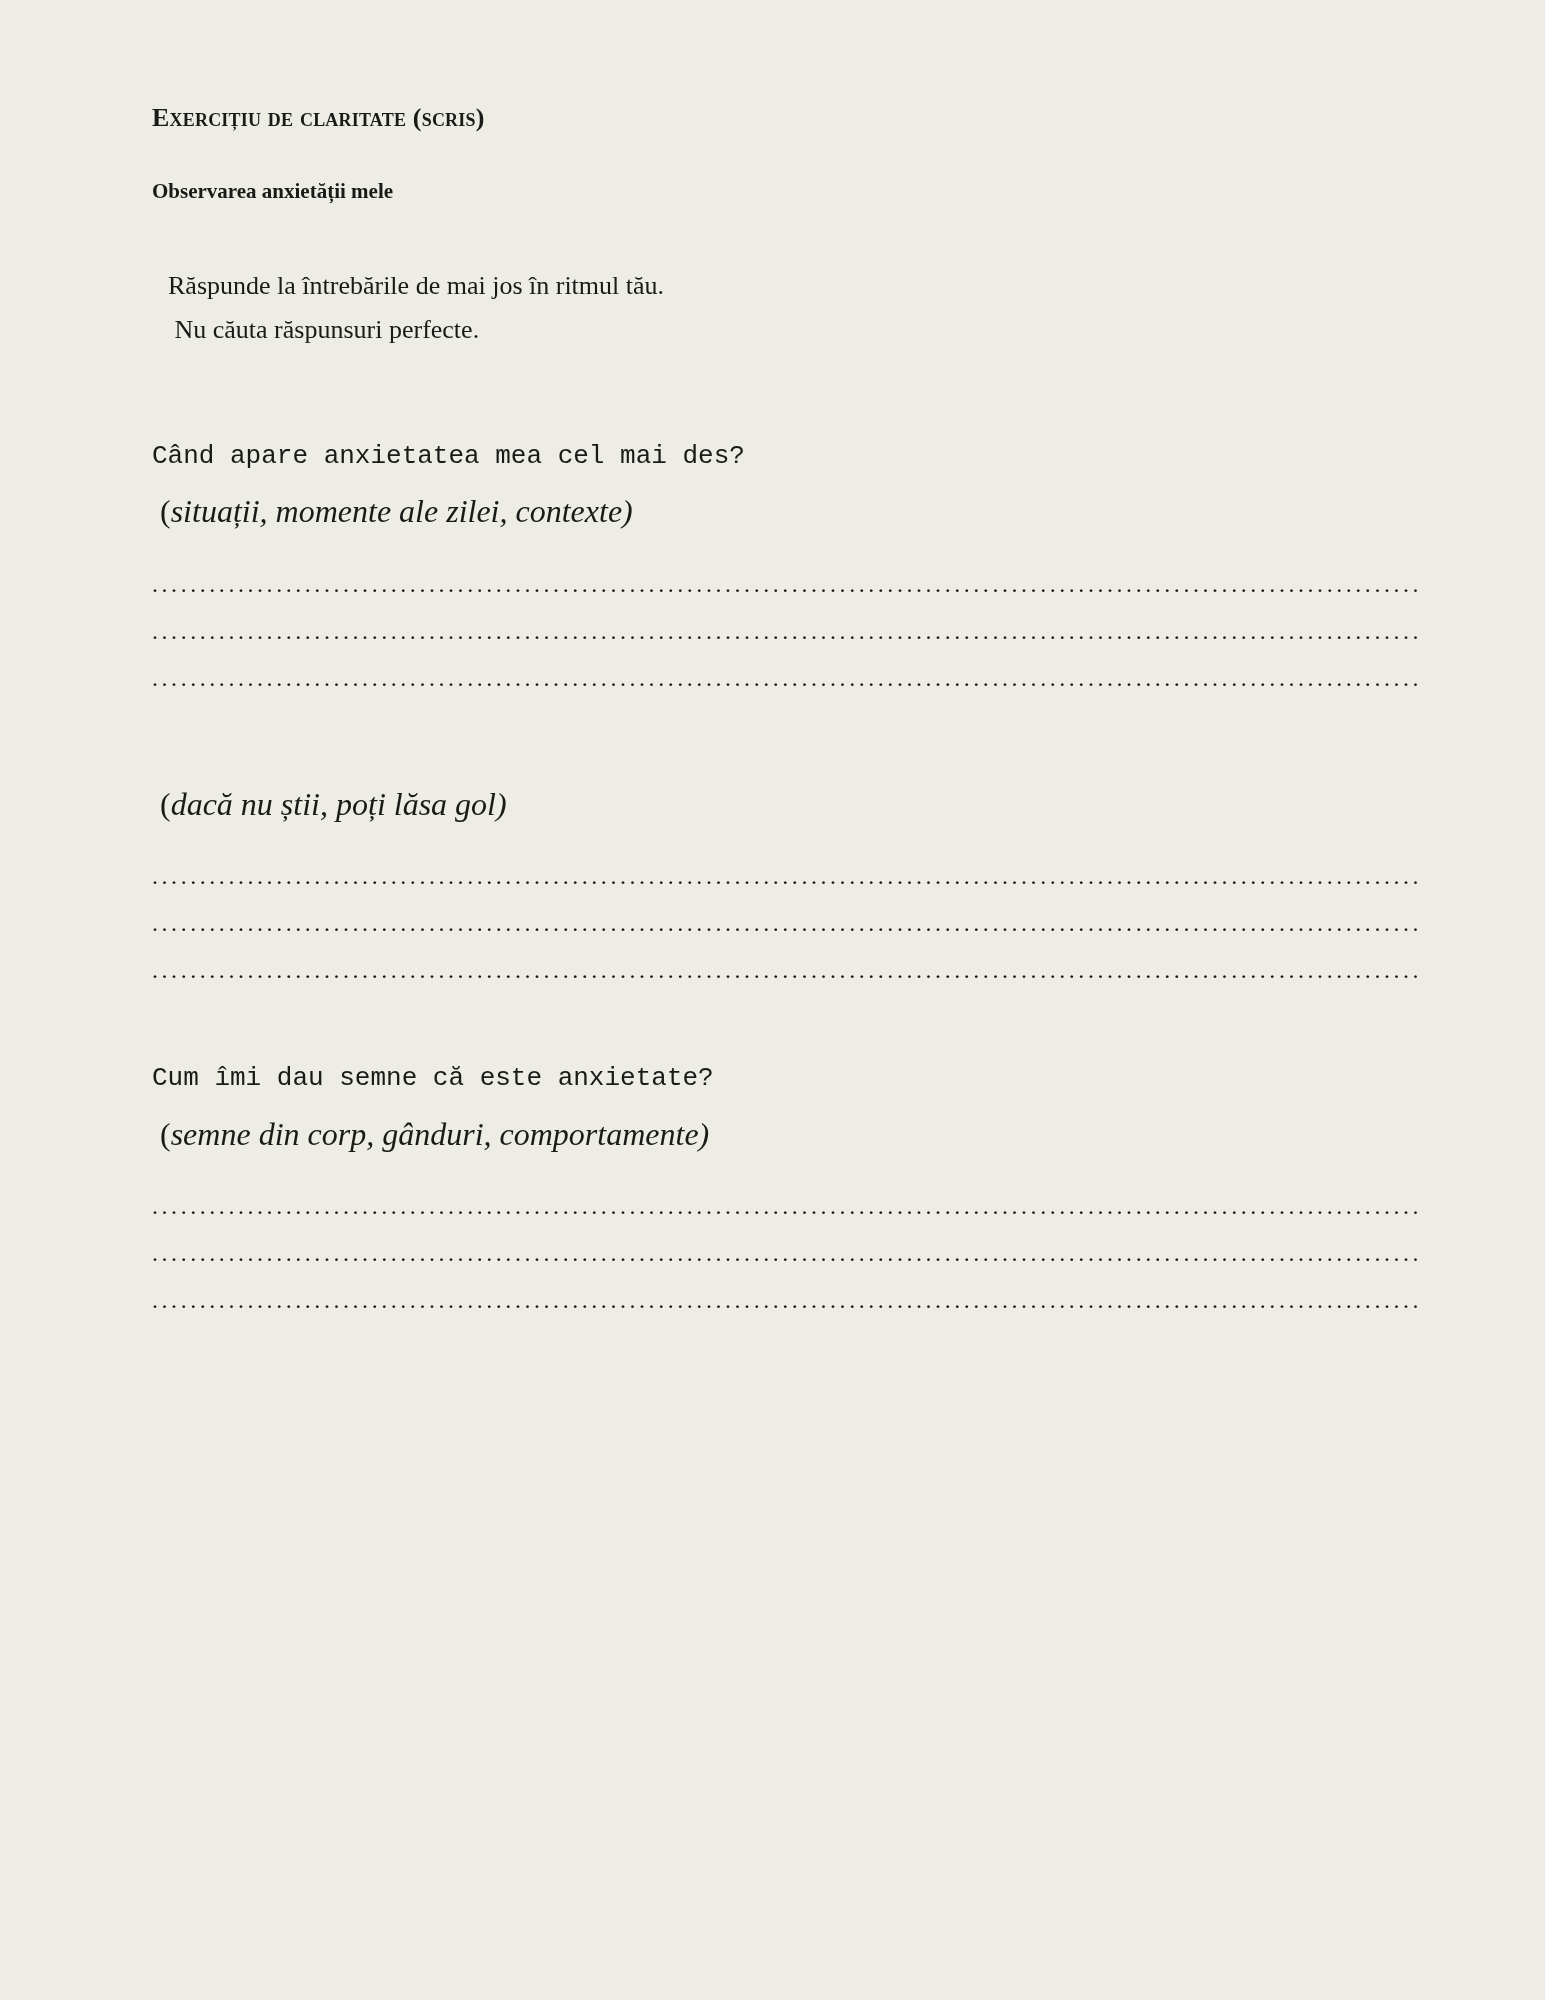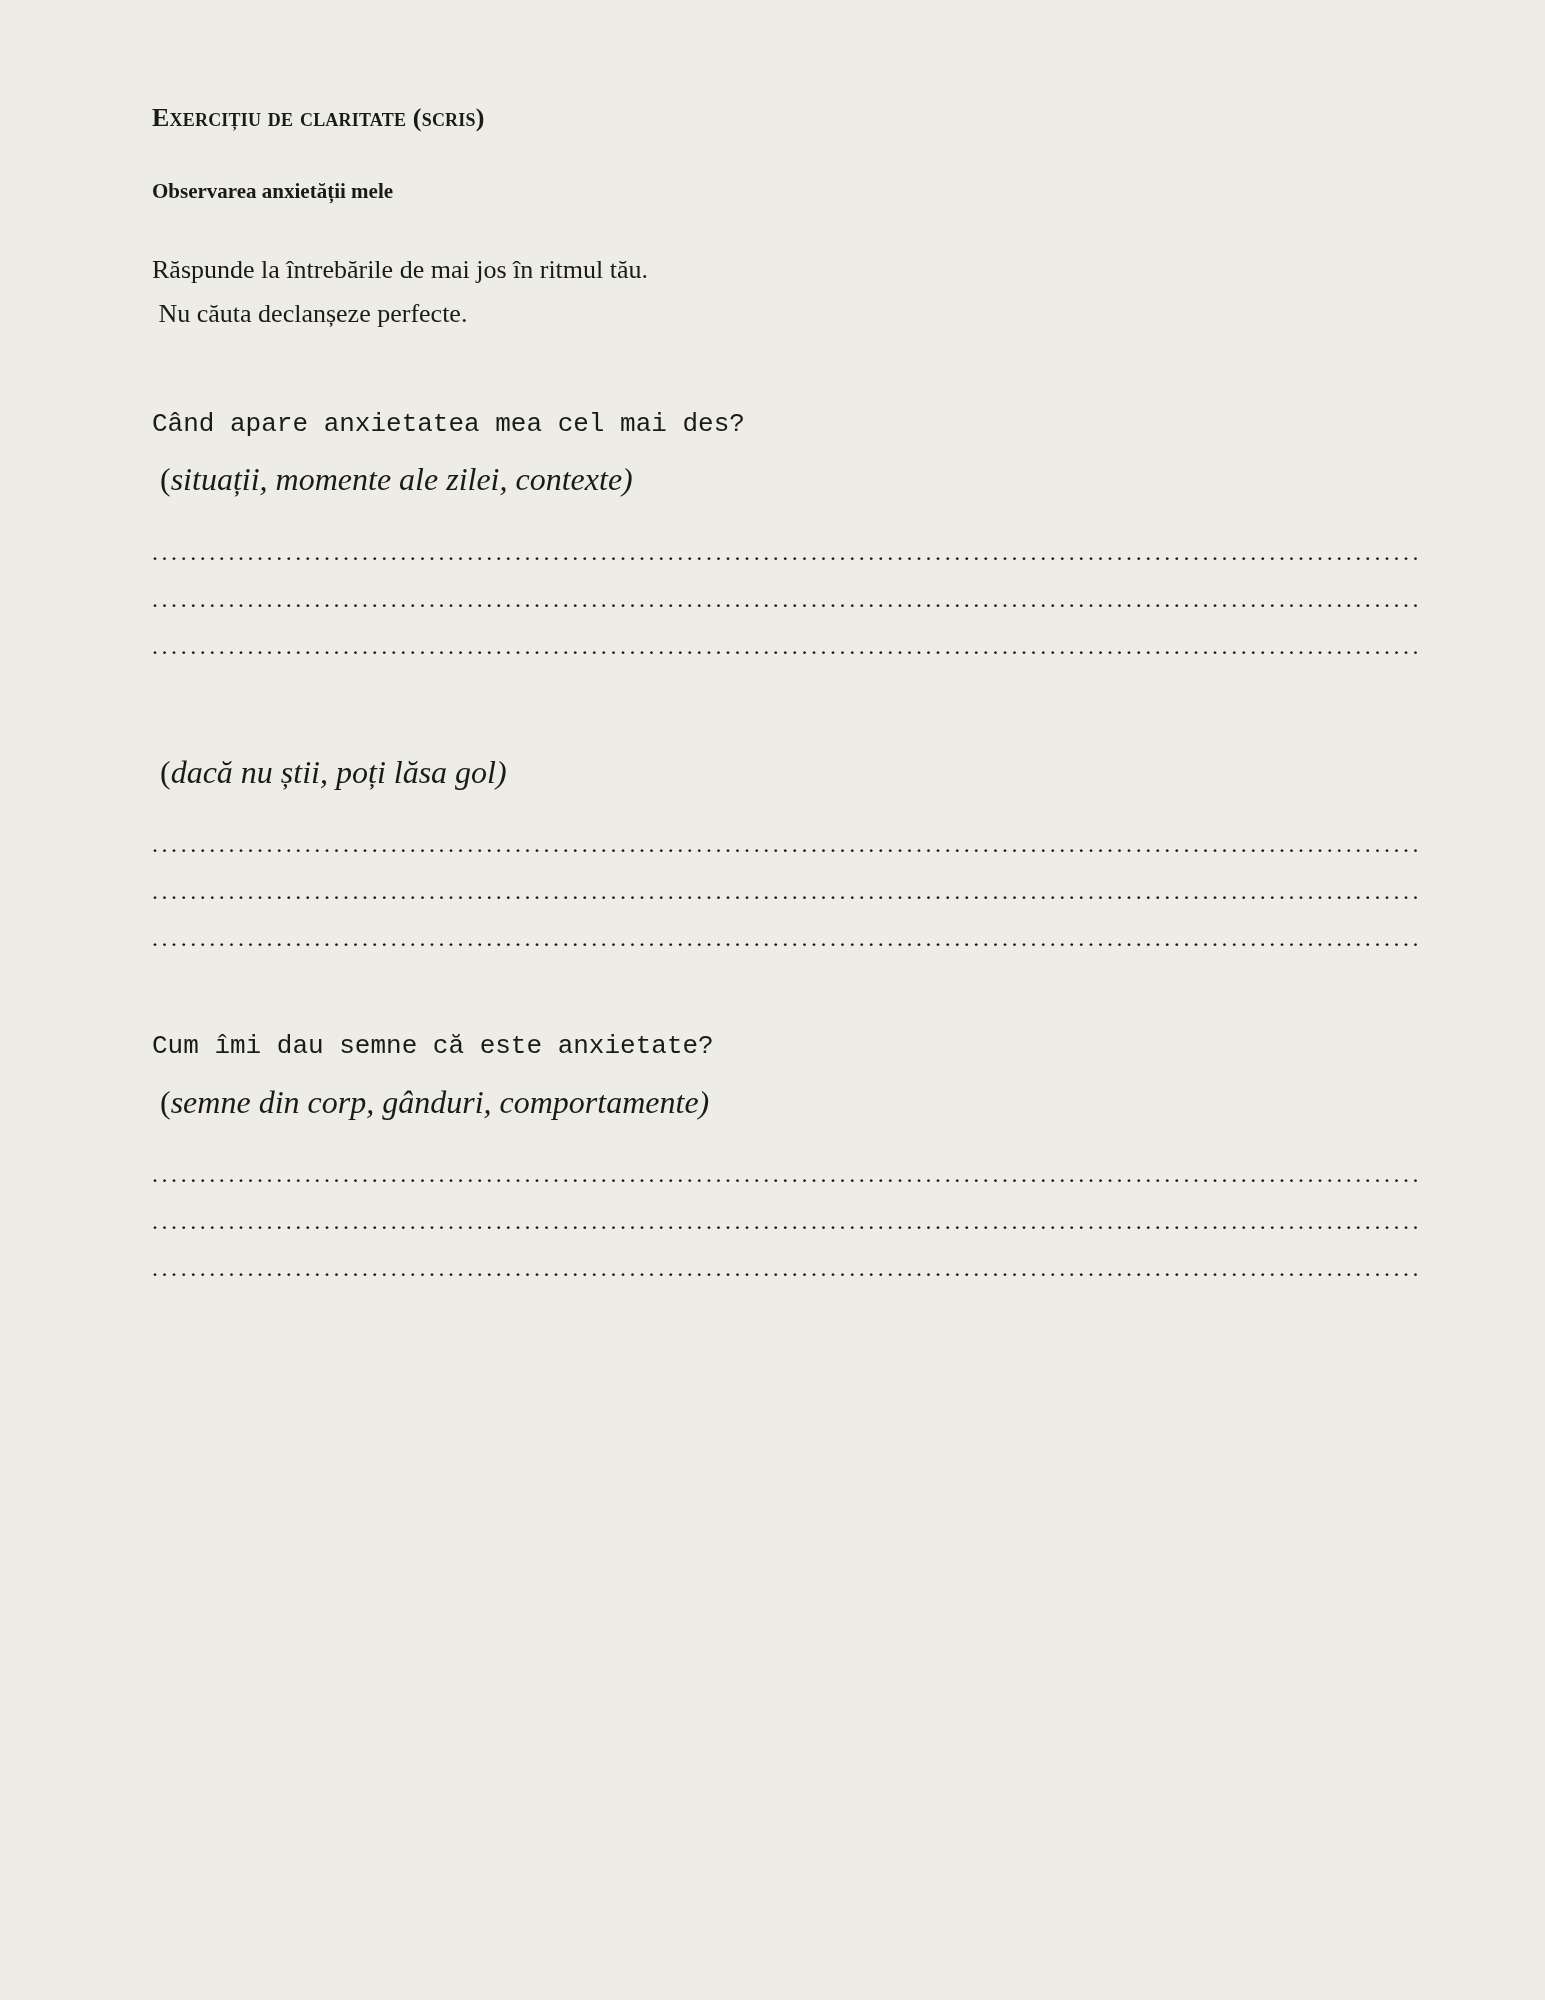--- a/index.html
+++ b/index.html
@@ -50,21 +50,21 @@
   .doc-subtitle {
     margin: 0;
     padding-top: 45px;
     font-size: 21px;
     font-weight: 700;
     line-height: 1.25;
   }
 
   
   .intro {
-    margin: 0;
+    margin: 16px;
     padding-top: 44px;
     font-size: 26px;
     font-weight: 400;
     line-height: 1.68;
   }
   .intro-line {
     display: block;
     white-space: pre;
   }
 
@@ -121,21 +121,21 @@
 
 <div class="page">
   <div class="content">
 
     <h1 class="doc-title"><span class="cap">E</span><span>xercițiu de claritate (scris)</span></h1>
 
     <h2 class="doc-subtitle">Observarea anxietății mele</h2>
 
     <p class="intro">
       <span class="intro-line">Răspunde la întrebările de mai jos în ritmul tău.</span>
-      <span class="intro-line"> Nu căuta declanșeze perfecte.</span>
+      <span class="intro-line"> Nu căuta răspunsuri perfecte.</span>
     </p>
 
     <div class="questions">
 
       <section class="qblock">
         <p class="q-text">Când apare anxietatea mea cel mai des?</p>
         <p class="q-hint"><span class="paren">(</span><span class="hint-body">situații, momente ale zilei, contexte)</span></p>
         <div class="answer-lines">
           <div class="dot-line">...............................................................................................................................................................................................................................................................................................................................................................</div>
           <div class="dot-line">...............................................................................................................................................................................................................................................................................................................................................................</div>

